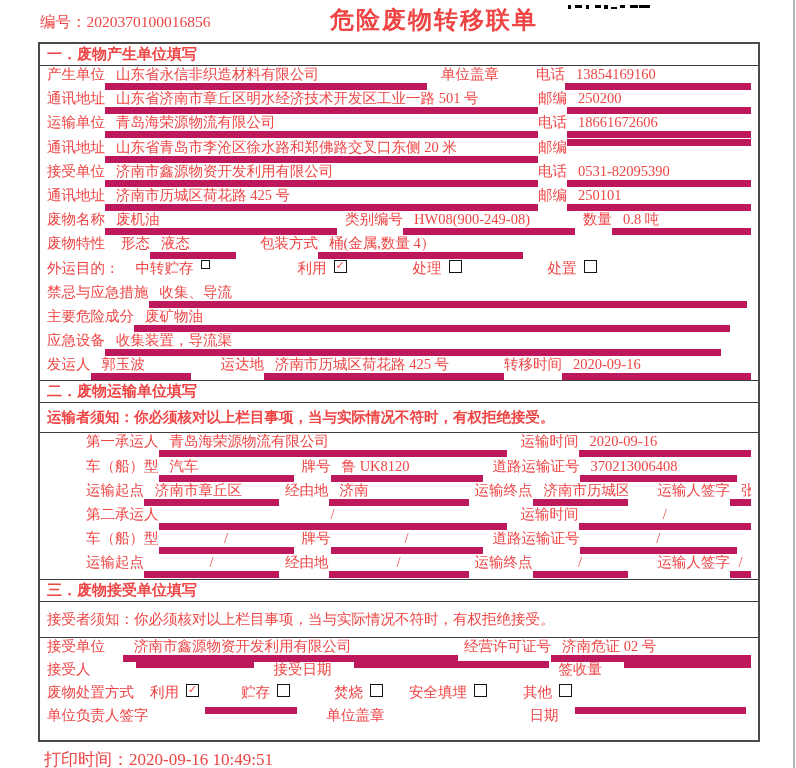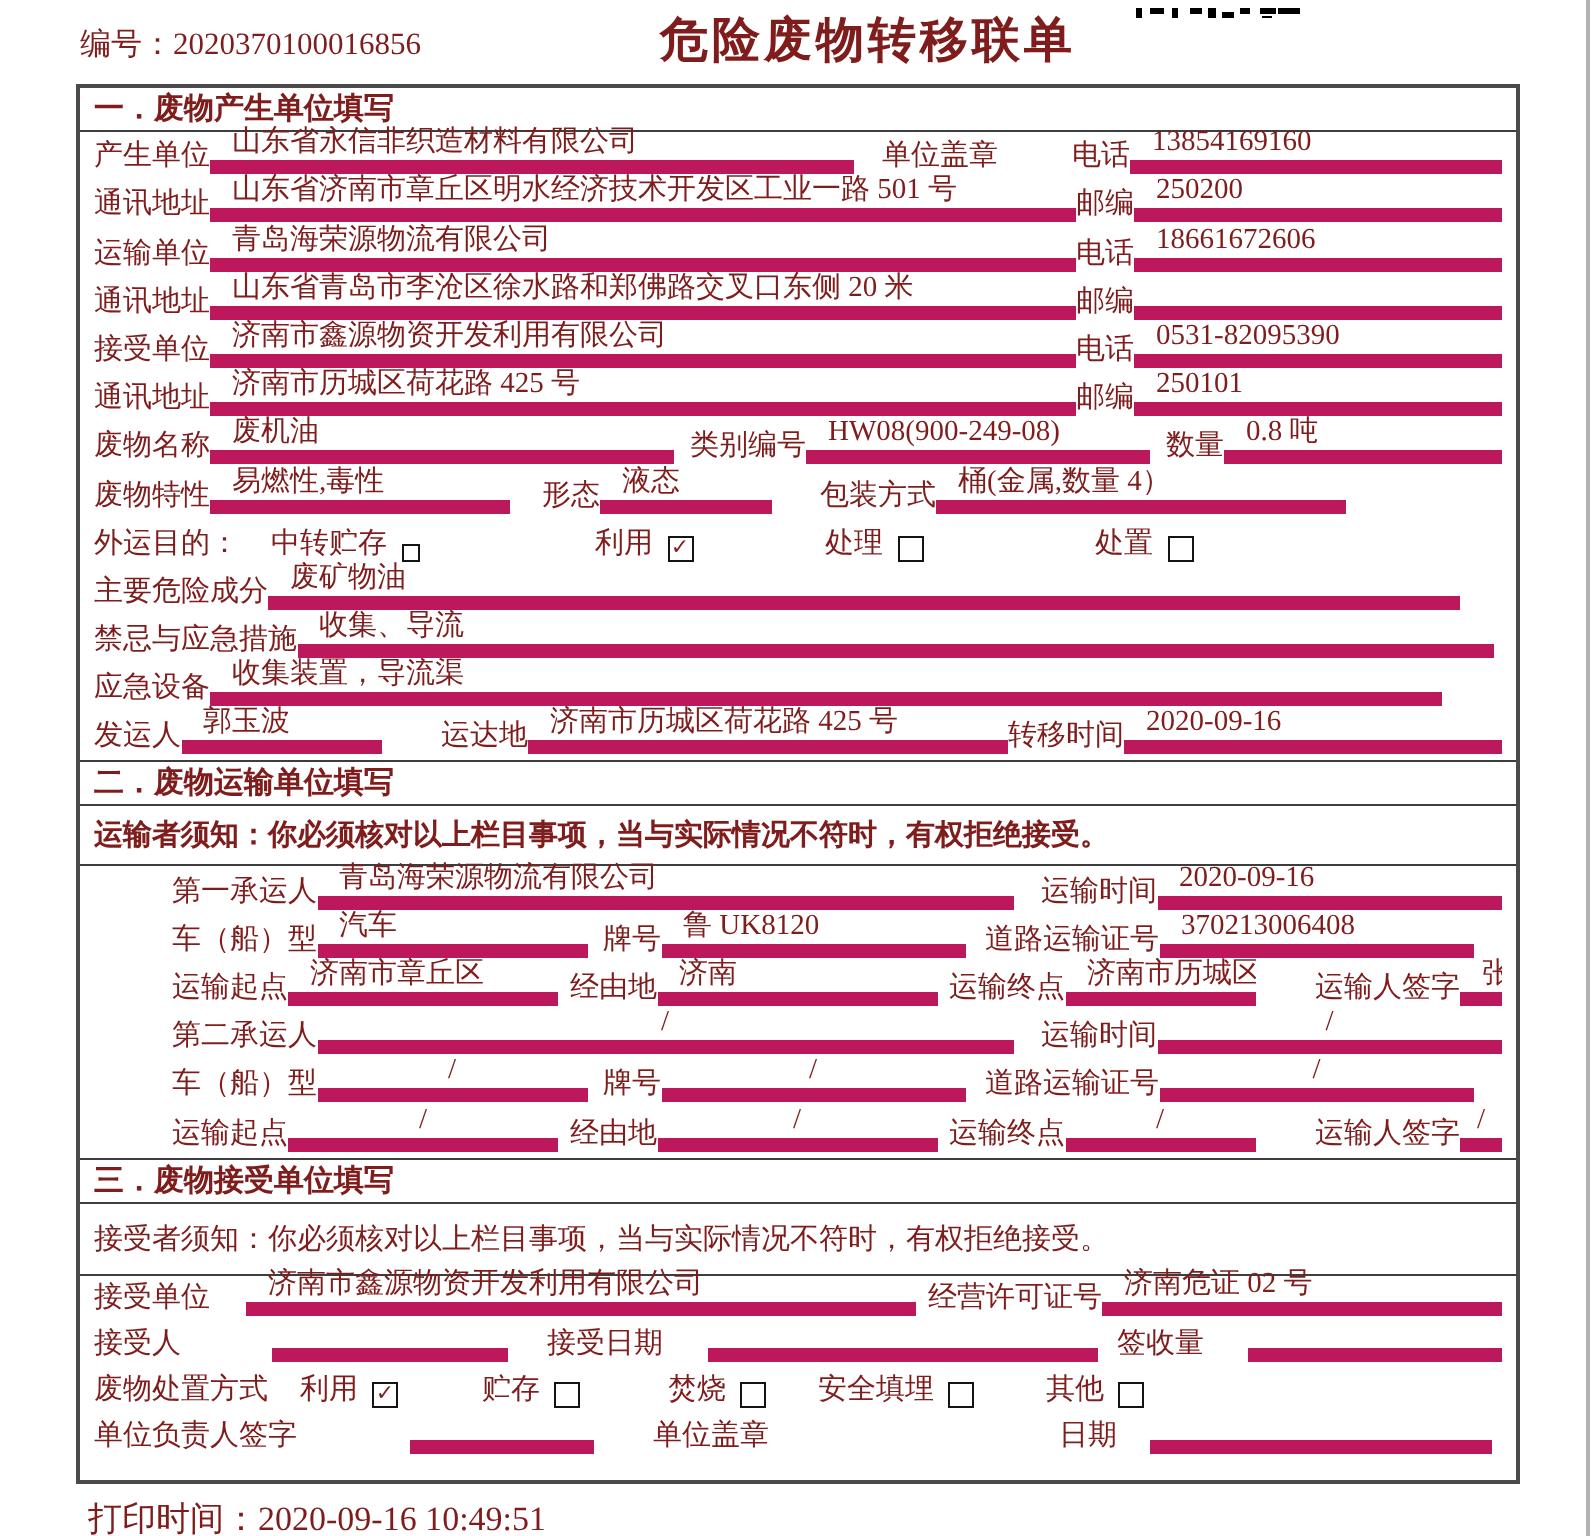--- a/index.html
+++ b/index.html
@@ -1,34 +1,34 @@
 <!DOCTYPE html>
 <html><head>
 <meta charset="utf-8">
 <style>
   * { margin:0; padding:0; box-sizing:border-box; }
   html,body { width:796px; height:768px; background:#fff; overflow:hidden; }
   .page { position:relative; width:796px; height:768px; background:#fff;
-          font-family:"Liberation Serif","DejaVu Serif",serif; color:#7f1d1d; }
+          font-family:"Liberation Serif","DejaVu Serif",serif; color:#ef4444; }
   .edge-line { position:absolute; right:1px; top:0; width:2px; height:100%; background:#b3b3b3; }
   .serial { position:absolute; left:40px; top:12px; font-size:15.5px; white-space:nowrap; }
   .doc-title { position:absolute; left:330px; top:4px; font-size:24px; font-weight:bold;
                font-family:"Liberation Sans","DejaVu Sans",sans-serif; letter-spacing:2px; white-space:nowrap; }
   .qr { position:absolute; left:568px; top:0; width:86px; height:9px; overflow:hidden; }
   .form { position:absolute; left:38px; top:42px; width:722px; height:700px;
           border:2px solid #4a4a4a; display:flex; flex-direction:column; }
   .sec-header { height:22px; border-bottom:1.5px solid #3d3d3d; display:flex; align-items:center;
                 padding:0 7px; font-size:15px; font-weight:bold;
                 font-family:"Liberation Sans","DejaVu Sans",sans-serif; }
   .sec-body { border-bottom:1.5px solid #3d3d3d; display:flex; flex-direction:column; }
   .sec-body.last { border-bottom:none; }
   .notice { border-bottom:1.5px solid #3d3d3d; display:flex; align-items:center;
             padding:0 7px; font-size:14.5px; white-space:nowrap; }
   .n2 { height:30px;font-weight:bold; } .n3 { height:36px; }
-  .row { display:flex; align-items:flex-end; padding:0 7px 3px; font-size:14.5px;
+  .row { display:flex; align-items:flex-start; padding:0 7px 3px; font-size:14.5px;
          line-height:17px; white-space:nowrap; }
   .s1 .row { height:24.2px; } .s2 .row { height:24.2px;padding-left:46px; } .s3 .row { height:23px; }
   .lbl { white-space:nowrap; }
   .uv { border-bottom:7px solid #be185d; padding:0 4px 0 11px; white-space:nowrap; overflow:hidden; }
   .uv.c { text-align:center; padding:0 4px; }
   .grow { flex:1;font-family:Liberation Serif, serif; }
   .mla { margin-left:auto; }
   .cb { display:inline-block; width:13px; height:13px; border:1.5px solid #141414;
         margin-left:7px; text-align:center; font-size:11px; line-height:10px;
         vertical-align:-1px; font-family:"DejaVu Sans",sans-serif; overflow:hidden; }
@@ -115,47 +115,46 @@
         <span class="lbl">废物名称</span>
         <span class="uv" style="width:232px">废机油</span>
         <span class="lbl" style="margin-left:8px">类别编号</span>
         <span class="uv" style="width:172px">HW08(900-249-08)</span>
         <span class="lbl" style="margin-left:8px">数量</span>
         <span class="uv grow">0.8 吨</span>
       </div>
 
       <div class="row">
         <span class="lbl">废物特性</span>
-        <span class="uv" style="width:150px">易燃性,毒性</span>
         <span class="lbl" style="margin-left:16px">形态</span>
         <span class="uv" style="width:86px">液态</span>
         <span class="lbl" style="margin-left:24px">包装方式</span>
         <span class="uv" style="width:205px">桶(金属,数量 4）</span>
       </div>
 
       <div class="row">
         <span class="lbl">外运目的：</span>
         <span class="lbl" style="margin-left:16px">中转贮存</span>
         <span class="cb sm"></span>
         <span class="lbl" style="margin-left:88px">利用</span>
         <span class="cb">✓</span>
         <span class="lbl" style="margin-left:66px">处理</span>
         <span class="cb"></span>
         <span class="lbl" style="margin-left:86px">处置</span>
         <span class="cb"></span>
       </div>
 
       <div class="row">
+        <span class="lbl">禁忌与应急措施</span>
+        <span class="uv grow" style="margin-right:4px">收集、导流</span>
+      </div>
+
+      <div class="row">
         <span class="lbl">主要危险成分</span>
         <span class="uv grow" style="margin-right:21px">废矿物油</span>
-      </div>
-
-      <div class="row">
-        <span class="lbl">禁忌与应急措施</span>
-        <span class="uv grow" style="margin-right:4px">收集、导流</span>
       </div>
 
       <div class="row">
         <span class="lbl">应急设备</span>
         <span class="uv grow" style="margin-right:30px">收集装置，导流渠</span>
       </div>
 
       <div class="row">
         <span class="lbl">发运人</span>
         <span class="uv" style="width:100px">郭玉波</span>

